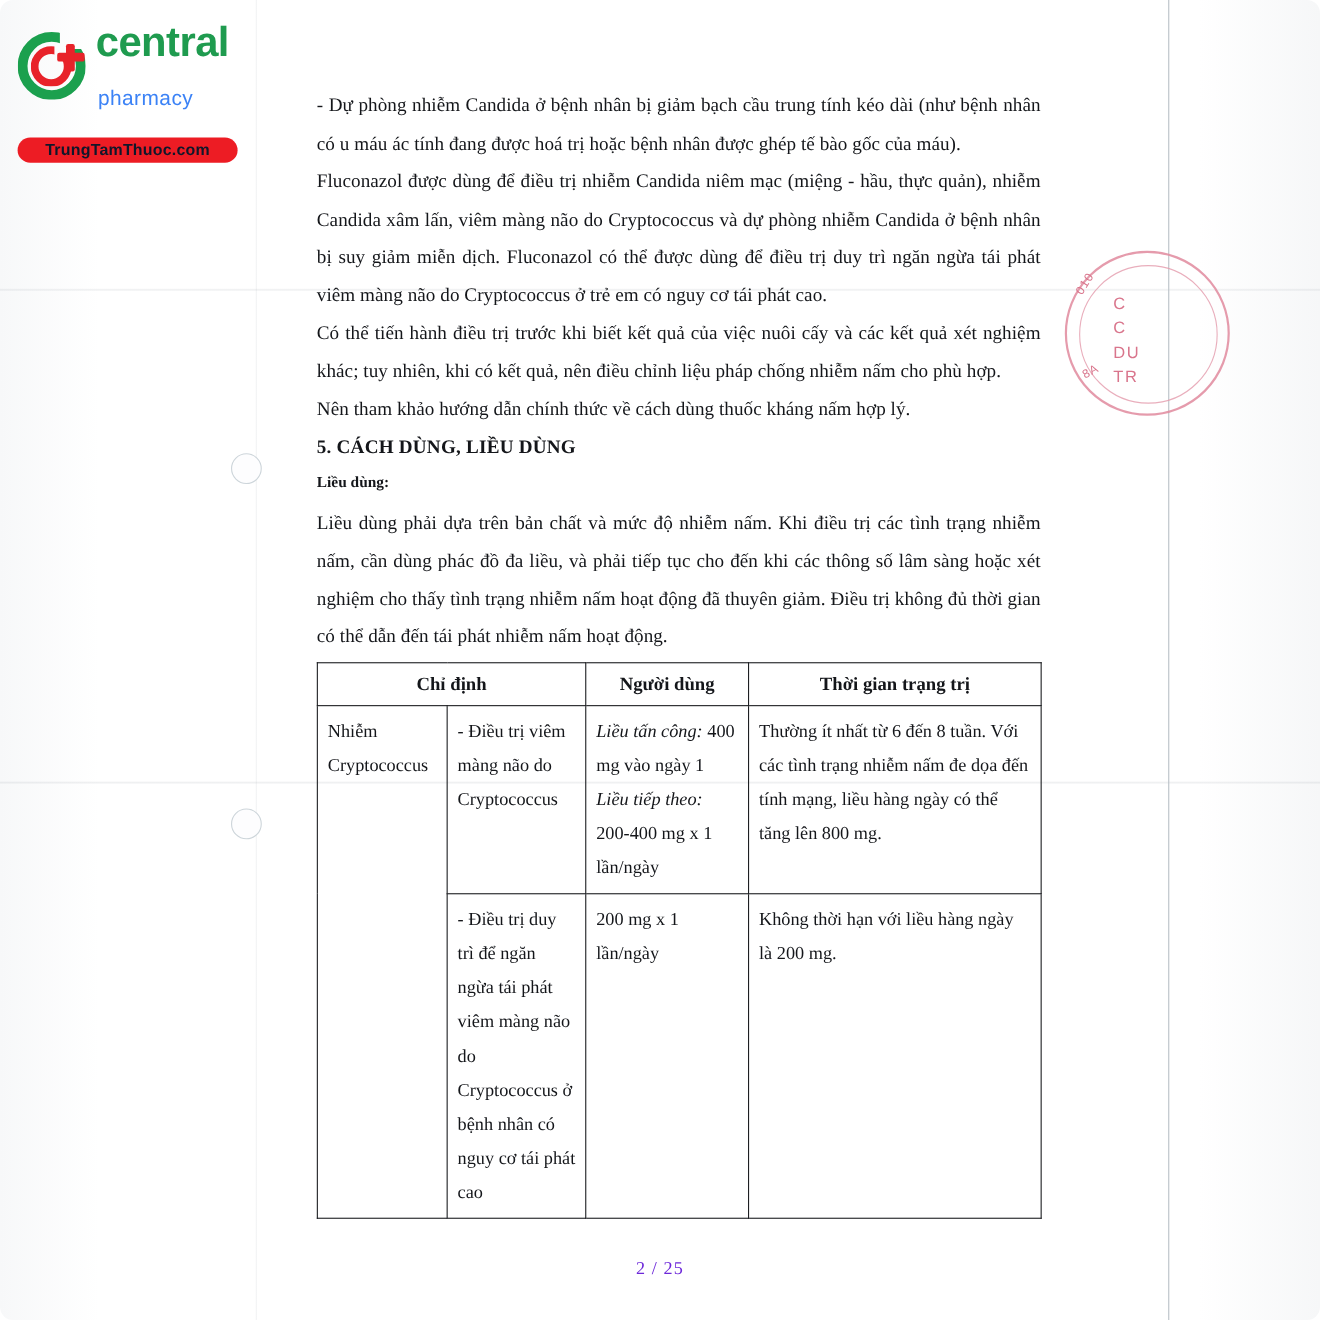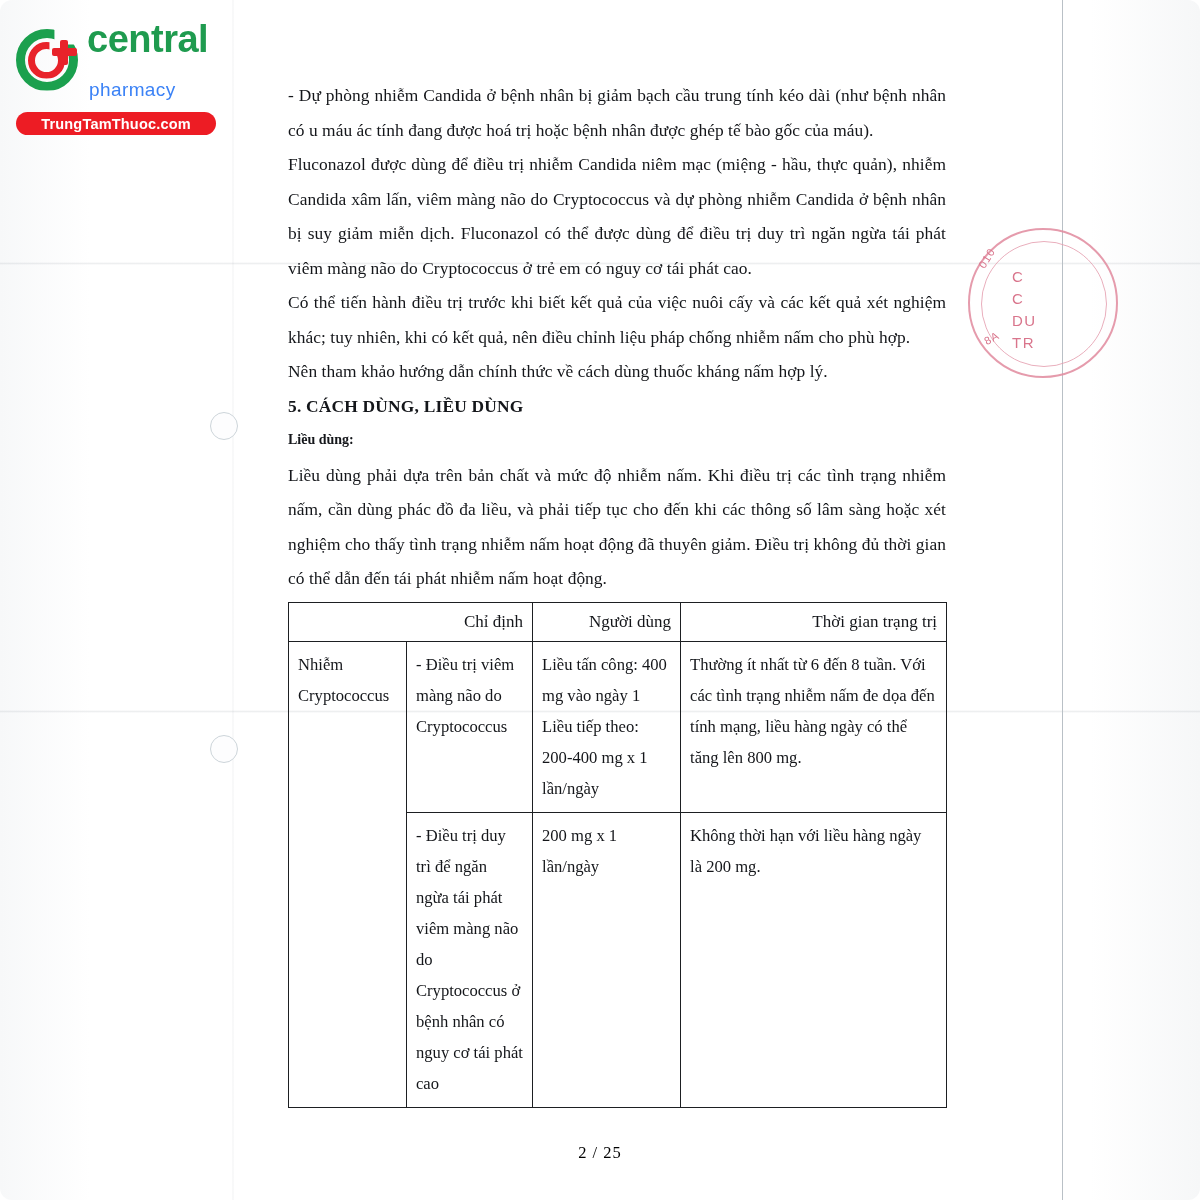--- a/index.html
+++ b/index.html
@@ -119,27 +119,27 @@
     font-family: "Liberation Sans", "DejaVu Sans", sans-serif;
     font-size: 19px;
     font-weight: 400;
     color: #3b82f6;
     letter-spacing: 0.4px;
     line-height: 1;
     margin-top: 22px;
     margin-left: 2px;
   }
   #site-banner {
-    margin-top: 13px;
+    margin-top: 26px;
     margin-left: 2px;
     width: 200px;
     height: 23px;
     border-radius: 12px;
     background: #ed1c24;
-    color: #ffffff;
+    color: #0f172a;
     font-family: "Liberation Sans", "DejaVu Sans", sans-serif;
     font-size: 14.5px;
     font-weight: 700;
     letter-spacing: 0.2px;
     display: flex;
     align-items: center;
     justify-content: center;
   }
 
   
@@ -195,30 +195,30 @@
   #dose-table td, #dose-table th {
     border: 1.1px solid #1d1f22;
     vertical-align: top;
     padding: 7px 9px 8px 9px;
     font-size: 16.6px;
     line-height: 31px;
     font-weight: 400;
     text-align: left;
   }
   #dose-table th {
-    text-align: right;
-    font-weight: 400;
+    text-align: center;
+    font-weight: 700;
     font-size: 17px;
     padding-top: 5px;
     padding-bottom: 5px;
     line-height: 28px;
   }
   .cell-bold { font-weight: 700; }
   .cell-just { text-align: justify; }
-  .ital { }
+  .ital { font-style: italic; }
   .col-a { width: 118px; }
   .col-b { width: 126px; }
   .col-c { width: 148px; }
   .col-d { width: 266px; }
   .mid-v { vertical-align: middle; }
 
   
   #stamp {
     position: absolute;
     left: 968px;
@@ -273,21 +273,21 @@
   }
 
   
   #page-footer {
     position: absolute;
     left: 0;
     top: 1143px;
     width: 1200px;
     text-align: center;
     font-size: 16.5px;
-    color: #000000;
+    color: #6d28d9;
     letter-spacing: 1px;
   }
 </style>
 </head>
 <body>
 
 <div id="page">
 
   <div class="scan-tint"></div>
 

